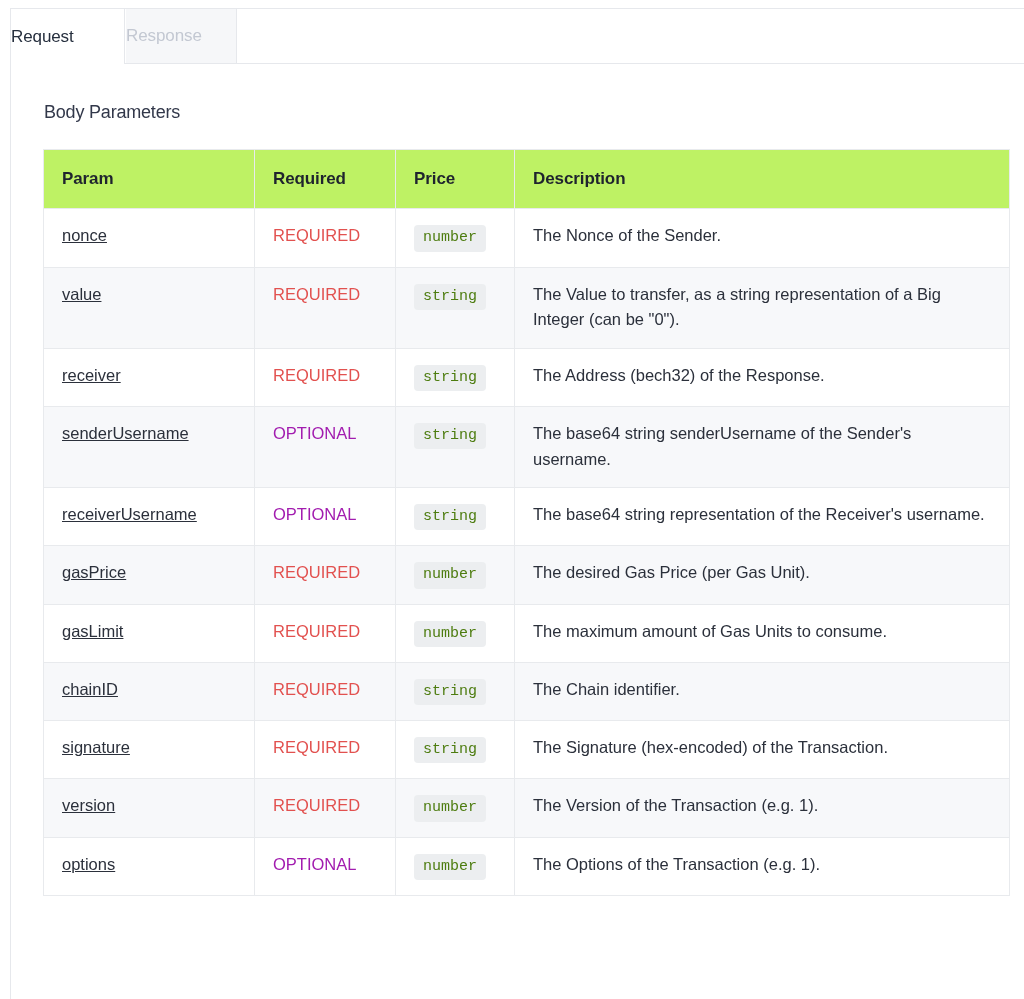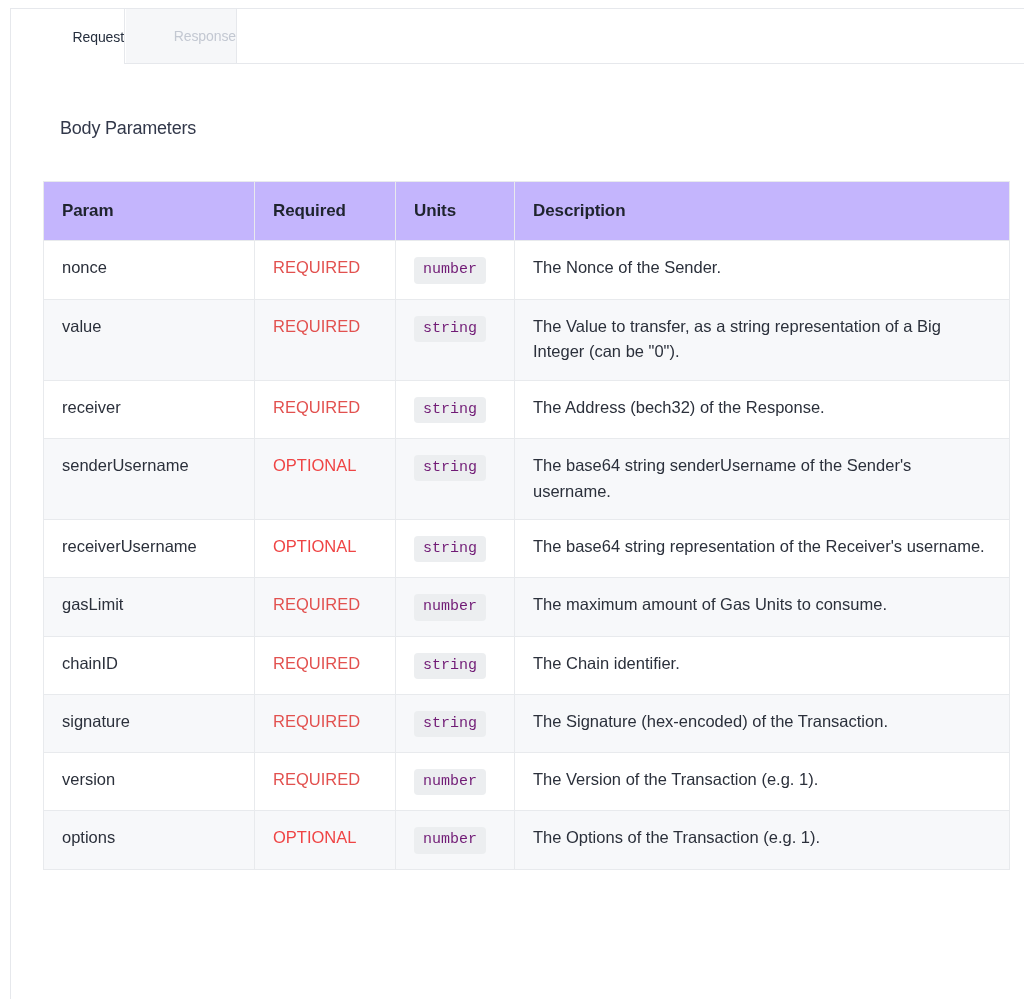--- a/index.html
+++ b/index.html
@@ -38,22 +38,22 @@
     bottom: 0;
     height: 1px;
     background: #e6e8ec;
   }
   .tab {
     position: absolute;
     top: 0;
     height: 55px;
     display: flex;
     align-items: center;
-    justify-content: flex-end;
-    font-size: 14px;
+    justify-content: flex-start;
+    font-size: 17px;
     letter-spacing: -0.1px;
     cursor: pointer;
     user-select: none;
   }
   .tab-request {
     left: 0;
     width: 114px;
     background: #ffffff;
     color: #262f3e;
     font-weight: 400;
@@ -65,21 +65,21 @@
     width: 111px;
     background: #f6f7f9;
     color: #c3c8d2;
     z-index: 2;
     border-right: 1px solid #e6e8ec;
     border-bottom: 1px solid #e6e8ec;
   }
 
   
   .section-title {
-    margin: 16px;
+    margin: 0;
     padding: 38px 0 0 33px;
     font-size: 18px;
     font-weight: 400;
     color: #32384a;
     letter-spacing: -0.2px;
   }
 
   
   .table-wrap {
     padding: 26px 16px 0 32px;
@@ -102,48 +102,48 @@
     vertical-align: top;
     padding: 14px 18px 15px 18px;
     font-size: 16.5px;
     line-height: 1.55;
     color: #2b303b;
   }
   table.params thead th {
     font-weight: 700;
     font-size: 17px;
     color: #1f242e;
-    background: #c4b5fd;
+    background: #bef264;
     padding-top: 16px;
     padding-bottom: 16px;
     letter-spacing: -0.1px;
   }
   table.params tbody tr:nth-child(even) td {
     background: #f7f8fa;
   }
   table.params tbody tr:nth-child(odd) td {
     background: #ffffff;
   }
 
-  td.param-cell   { color: #2b303b; white-space: nowrap; }
+  td.param-cell   { color: #2b303b; white-space: nowrap; text-decoration: underline; }
   td.req-cell     { white-space: nowrap; }
   td.req-cell.required { color: #e2514f; }
-  td.req-cell.optional { color: #ef4444; margin-left: 20px; }
+  td.req-cell.optional { color: #a21caf; margin-left: 20px; }
   td.type-cell    { white-space: nowrap; }
   td.desc-cell    { color: #2b303b; }
 
   .type-chip {
     display: inline-block;
     background: #eceef0;
     border-radius: 4px;
     padding: 4px 9px 5px 9px;
     font-family: "Liberation Mono", "DejaVu Sans Mono", monospace;
     font-size: 15px;
     line-height: 1.15;
-    color: #701a75;
+    color: #4d7c0f;
   }
 </style>
 </head>
 <body>
 
 <div class="doc-panel">
 
   <div class="tabbar">
     <div class="tab tab-request">
       <span>Request</span>
@@ -160,21 +160,21 @@
       <colgroup>
         <col class="c-param">
         <col class="c-required">
         <col class="c-type">
         <col class="c-desc">
       </colgroup>
       <thead>
         <tr>
           <th>Param</th>
           <th>Required</th>
-          <th>Units</th>
+          <th>Price</th>
           <th>Description</th>
         </tr>
       </thead>
       <tbody id="params-body">
           <tr>
             <td class="param-cell">nonce</td>
             <td class="req-cell required">REQUIRED</td>
             <td class="type-cell"><span class="type-chip">number</span></td>
             <td class="desc-cell">The Nonce of the Sender.</td>
           </tr>
@@ -196,20 +196,26 @@
             <td class="type-cell"><span class="type-chip">string</span></td>
             <td class="desc-cell">The base64 string senderUsername of the Sender's username.</td>
           </tr>
           <tr>
             <td class="param-cell">receiverUsername</td>
             <td class="req-cell optional">OPTIONAL</td>
             <td class="type-cell"><span class="type-chip">string</span></td>
             <td class="desc-cell">The base64 string representation of the Receiver's username.</td>
           </tr>
           <tr>
+            <td class="param-cell">gasPrice</td>
+            <td class="req-cell required">REQUIRED</td>
+            <td class="type-cell"><span class="type-chip">number</span></td>
+            <td class="desc-cell">The desired Gas Price (per Gas Unit).</td>
+          </tr>
+          <tr>
             <td class="param-cell">gasLimit</td>
             <td class="req-cell required">REQUIRED</td>
             <td class="type-cell"><span class="type-chip">number</span></td>
             <td class="desc-cell">The maximum amount of Gas Units to consume.</td>
           </tr>
           <tr>
             <td class="param-cell">chainID</td>
             <td class="req-cell required">REQUIRED</td>
             <td class="type-cell"><span class="type-chip">string</span></td>
             <td class="desc-cell">The Chain identifier.</td>

